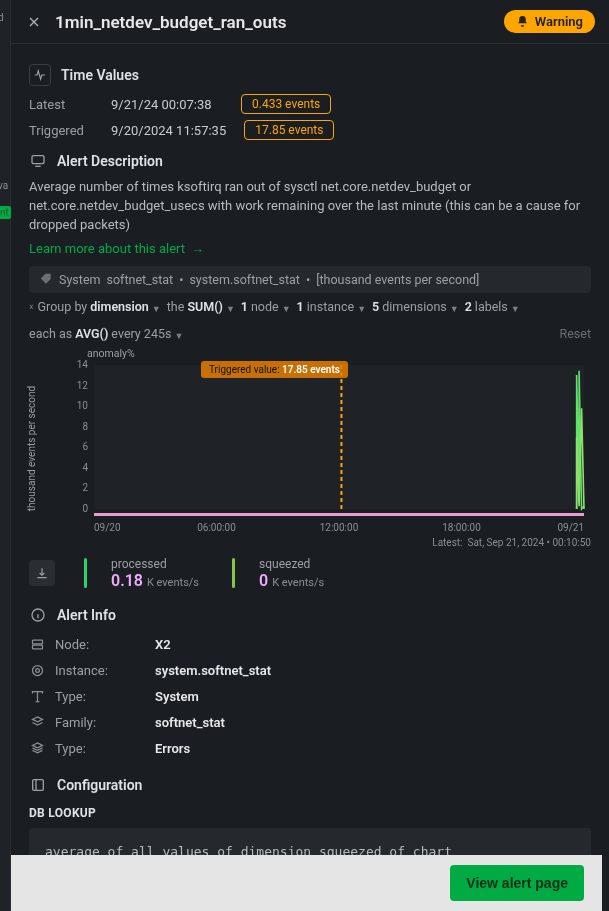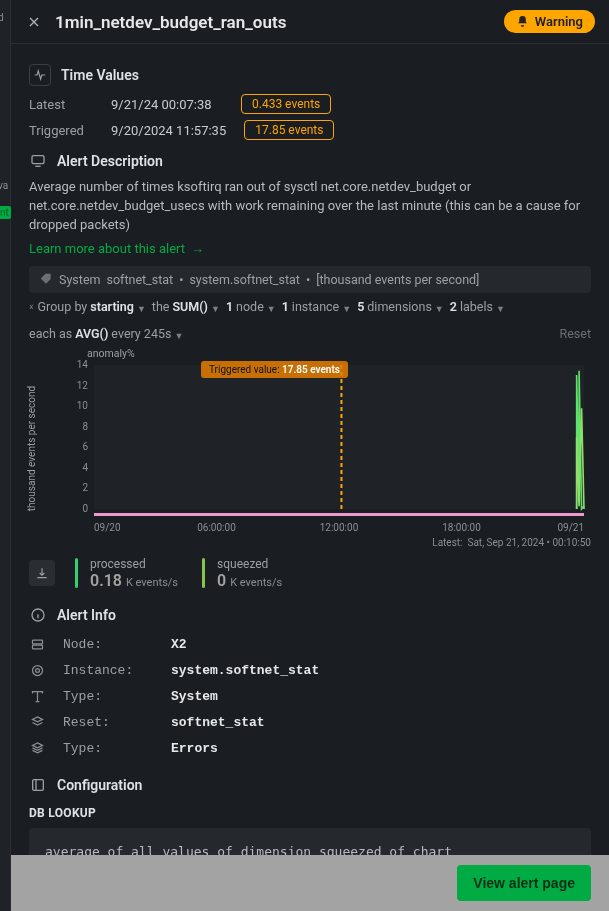--- a/index.html
+++ b/index.html
@@ -88,44 +88,44 @@
     padding:3px 8px; border-radius:3px;
   }
   .trig-badge .tv { color:#fff; font-weight:600; }
   .chart-latest {
     position:absolute; right:0; top:190px; font-size:10px; color:#8a8f94;
   }
 
   .legend { display:flex; align-items:center; gap:20px; margin-top:20px; }
   .dl-icon { width:26px; height:26px; border-radius:4px; background:#2a2e33;
     display:flex; align-items:center; justify-content:center; color:#9aa0a6; }
-  .legend-item { display:flex; align-items:center; gap:12px; }
+  .legend-item { display:flex; align-items:center; gap:24px;margin-left:9px; }
   .li-bar { width:3px; height:30px; border-radius:2px; }
   .li-body { display:flex; flex-direction:column; }
   .li-name { font-size:12px; color:#9aa0a6; }
   .li-val { display:flex; align-items:baseline; gap:4px; }
-  .li-num { font-size:16px; font-weight:600; color:#a3a3a3; }
+  .li-num { font-size:16px; font-weight:600; color:#f0abfc; }
   .li-unit { font-size:11px; color:#8a8f94; }
 
   .info-grid { margin-top:6px; }
-  .info-row { display:flex; align-items:flex-start; gap:18px; padding:5px 0; font-size:13px;font-family:Liberation Mono, monospace;}
+  .info-row { display:flex; align-items:flex-start; gap:10px; padding:5px 0; font-size:13px;}
   .info-row .ir-icon { width:16px; height:16px; color:#8a8f94; display:flex; align-items:center; justify-content:center;}
   .info-row .ir-label { color:#9aa0a6; width:90px; }
   .info-row .ir-val { color:#e6e8ea; font-weight:600; }
 
   .db-title { font-size:12px; font-weight:700; color:#dfe2e5; letter-spacing:0.3px; margin:12px 0 8px 0;}
   .codebox {
     background:#25292e; border-radius:4px; padding:14px 16px;
     font-family: ui-monospace, Menlo, Consolas, monospace; font-size:13px;
     color:#b6bbc0; line-height:1.5; white-space:pre-wrap;
   }
 
   .footer {
-    position:absolute; left:11px; right:0; bottom:0; height:56px;
-    background:#a3a3a3; display:flex; align-items:center; justify-content:flex-end;
+    position:absolute; left:11px; right:7px; bottom:0; height:56px;
+    background:#e5e5e5; display:flex; align-items:center; justify-content:flex-end;
     padding: 0 18px;
   }
   .view-btn {
     background:#00ab44; color:#0b3; color:#063; color:#04431f;
     background:#00cd51; background:#00ab44;
     color:#09361b; font-weight:600; font-size:14px;
     padding:10px 16px; border-radius:4px; border:none; cursor:pointer;
   }
   .view-btn { color:#0a2f17; }
 </style>
@@ -204,21 +204,21 @@
       <span>system.softnet_stat</span>
       <span>•</span>
       <span>[thousand events per second]</span>
     </div>
 
     
     <div class="query-row">
       <span class="grp-icon">›‹</span>
       <span class="qseg">
         <span>Group by</span>
-        <span class="v">starting</span>
+        <span class="v">dimension</span>
         <span class="chev">▼</span>
       </span>
       <span class="qseg">
         <span>the</span>
         <span class="v">SUM()</span>
         <span class="chev">▼</span>
       </span>
       <span class="qseg">
         <span class="v">1</span>
         <span>node</span>
@@ -355,21 +355,21 @@
     <span class="ir-label">Type:</span>
     <span class="ir-val">System</span>
         </div>
         <div class="info-row">
           <span class="ir-icon">
       <svg viewBox="0 0 24 24" width="15" height="15" stroke="currentColor" stroke-width="2" fill="none">
               <path d="M12 3l8 4-8 4-8-4 8-4z"></path>
               <path d="M4 12l8 4 8-4"></path>
             </svg>
           </span>
-    <span class="ir-label">Reset:</span>
+    <span class="ir-label">Family:</span>
     <span class="ir-val">softnet_stat</span>
         </div>
         <div class="info-row">
           <span class="ir-icon">
       <svg viewBox="0 0 24 24" width="15" height="15" stroke="currentColor" stroke-width="2" fill="none">
               <path d="M12 3l8 4-8 4-8-4 8-4z"></path>
               <path d="M4 11l8 4 8-4M4 15l8 4 8-4"></path>
             </svg>
           </span>
     <span class="ir-label">Type:</span>

